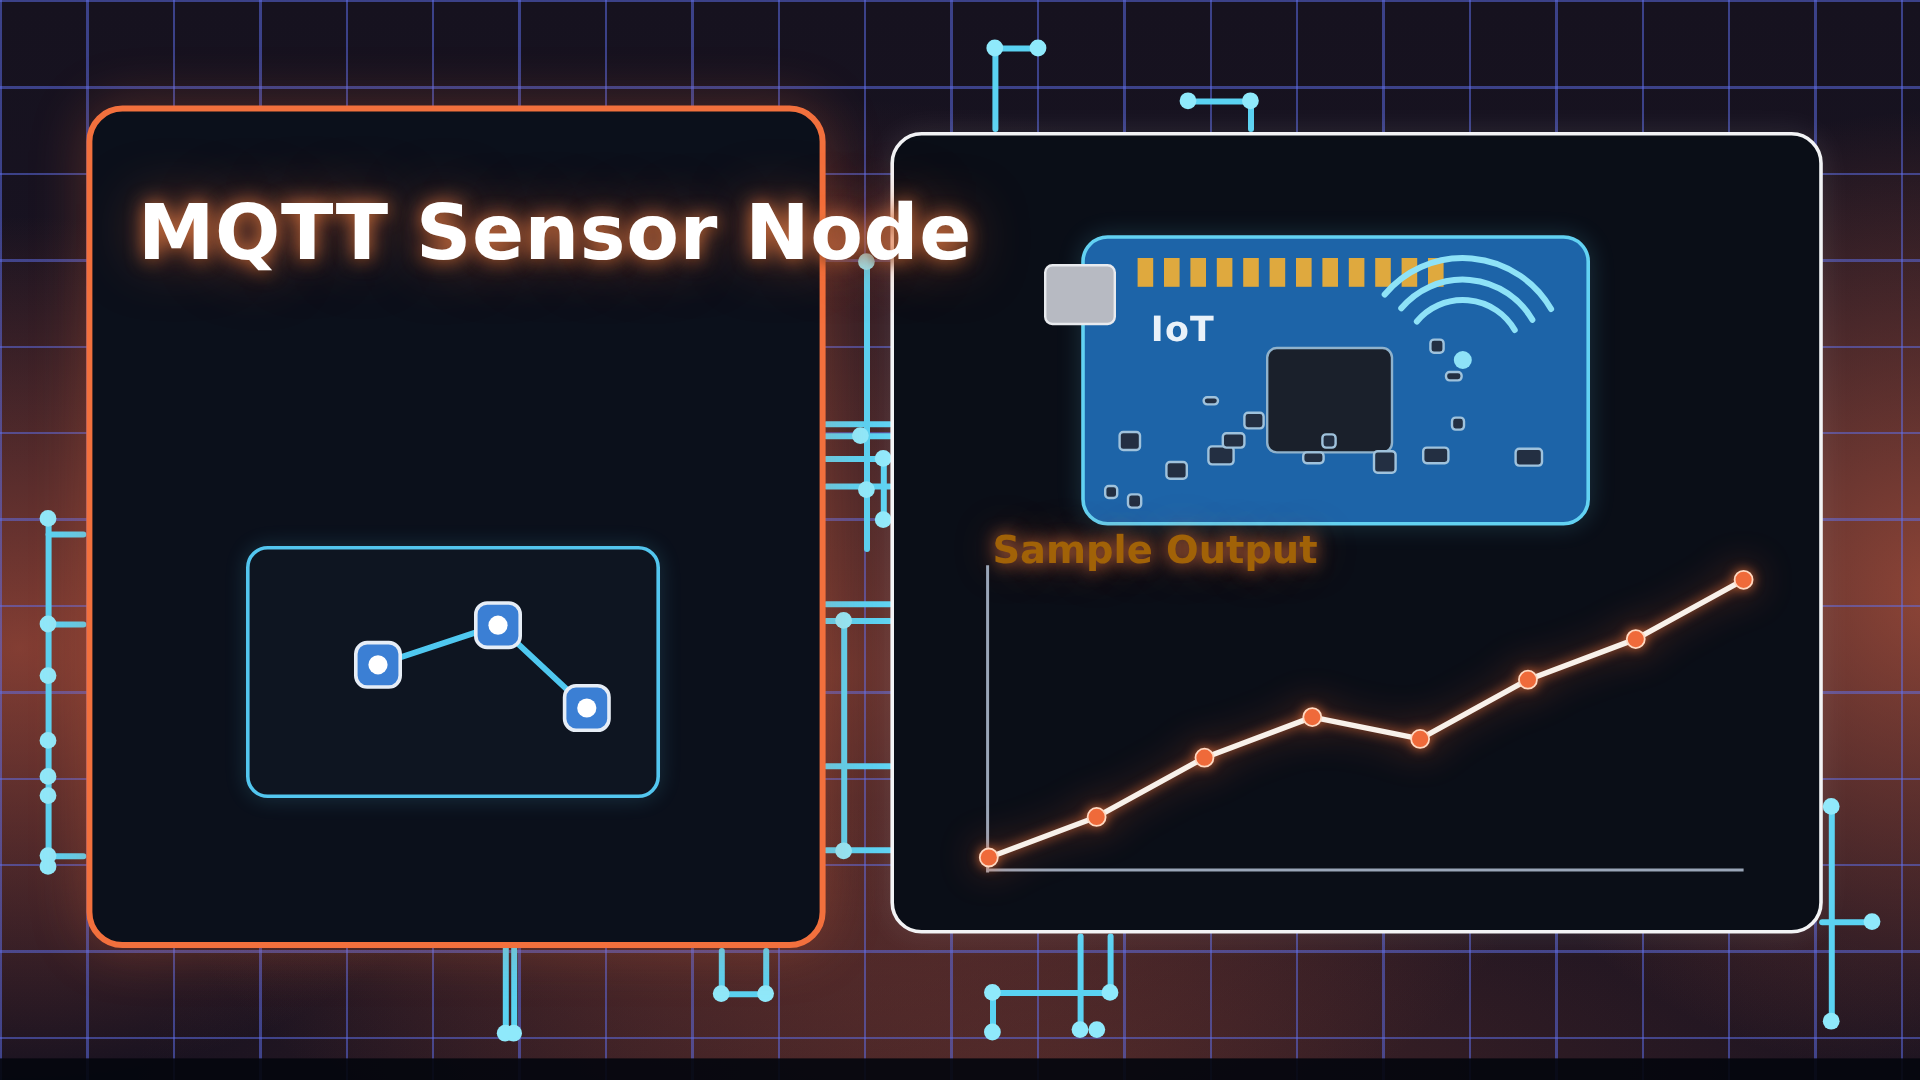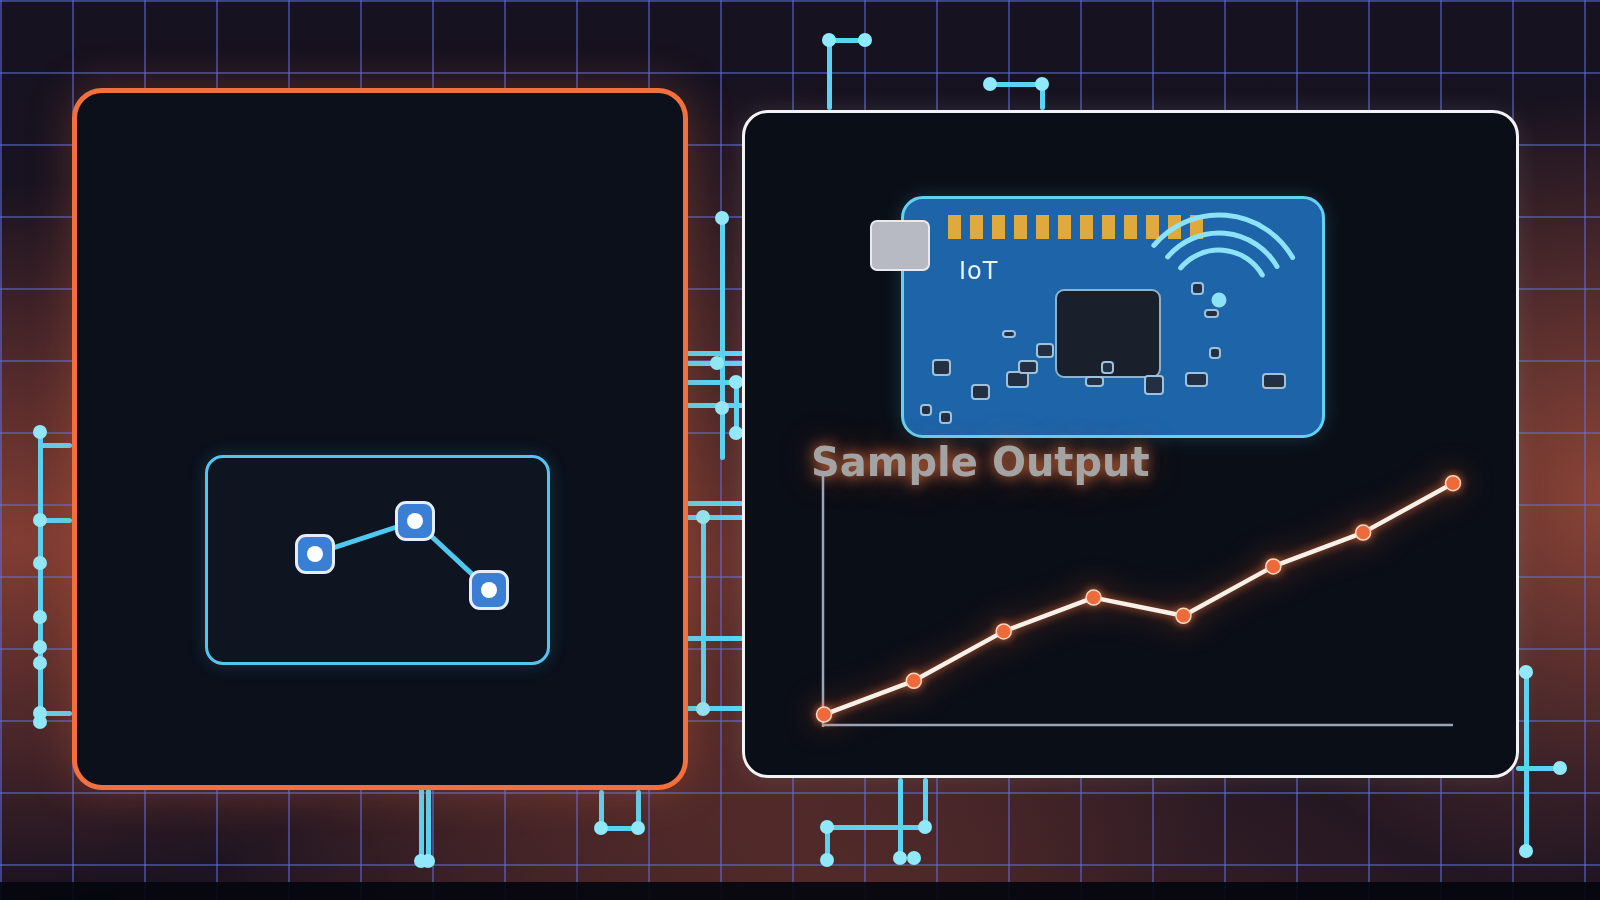--- a/index.html
+++ b/index.html
@@ -61,37 +61,37 @@
     border-radius:50%;background:#ffffff;
   }
   
   .pcb{
     position:absolute;left:156px;top:83px;width:424px;height:242px;box-sizing:border-box;
     background:#1d64a8;border:3px solid #63d2f2;border-radius:22px;
     box-shadow:0 0 20px rgba(99,210,242,.18);
   }
   .pcb-label{
     position:absolute;left:55px;top:58px;margin:0;
-    font-size:24px;font-weight:normal;color:#e9f1f9;letter-spacing:1px;
+    font-size:29px;font-weight:bold;color:#e9f1f9;letter-spacing:1px;
   }
   .chip{
     position:absolute;left:151px;top:90px;width:106px;height:89px;box-sizing:border-box;
     background:#1a202b;border:2px solid #8fb2cc;border-radius:9px;
   }
   .gray-module{
     position:absolute;left:125px;top:107px;width:60px;height:51px;box-sizing:border-box;
     background:#b7bac2;border:2px solid #e8eaee;border-radius:7px;z-index:2;
   }
   .pin{position:absolute;top:16px;width:13px;height:24px;background:#dfa93e;}
   .comp{position:absolute;background:#232f42;border:2px solid #9fc2dc;border-radius:4px;box-sizing:border-box;}
   .wifi{position:absolute;inset:0;overflow:visible;}
   
   .section-title{
-    position:absolute;left:66px;top:326px;margin:0;white-space:nowrap;
-    font-size:40px;font-weight:bold;color:#a3a3a3;
+    position:absolute;left:82px;top:326px;margin:0;white-space:nowrap;
+    font-size:32px;font-weight:bold;color:#a16207;
     text-shadow:0 0 14px rgba(255,130,70,.8),0 0 36px rgba(255,110,50,.4);
   }
   .chart-svg{position:absolute;left:0;top:0;}
   .line-glow{filter:drop-shadow(0 0 5px rgba(255,122,60,.8)) drop-shadow(0 0 16px rgba(255,100,45,.45));}
 </style>
 </head>
 <body>
 
 <div id="canvas">
   <div class="grid"></div>
@@ -154,20 +154,21 @@
       <div class="td" style="left: 820px; top: 853px;"></div>
       <div class="td" style="left: 893px; top: 851px;"></div>
       <div class="td" style="left: 907px; top: 851px;"></div>
       <div class="td" style="left: 1519px; top: 665px;"></div>
       <div class="td" style="left: 1519px; top: 844px;"></div>
       <div class="td" style="left: 1553px; top: 761px;"></div>
     </div>
   <div class="bottom-band"></div>
 
   <div class="card-left">
+    <h1 class="title">MQTT Sensor Node</h1>
     <div class="diagram-box">
       <svg width="345" height="210" viewBox="0 0 345 210" id="diagram-links">
           <line x1="106.95" y1="95.97" x2="207" y2="63" stroke="#4fc8f0" stroke-width="5" stroke-linecap="round"></line>
           <line x1="207" y1="63" x2="281.17499999999995" y2="132.09" stroke="#4fc8f0" stroke-width="5" stroke-linecap="round"></line>
         </svg>
       <div id="diagram-nodes">
           <div class="node" style="left: 86.95px; top: 75.97px; background: rgb(59, 127, 212);">
             <div class="core"></div>
           </div>
           <div class="node" style="left: 187px; top: 43px; background: rgb(59, 127, 212);">

